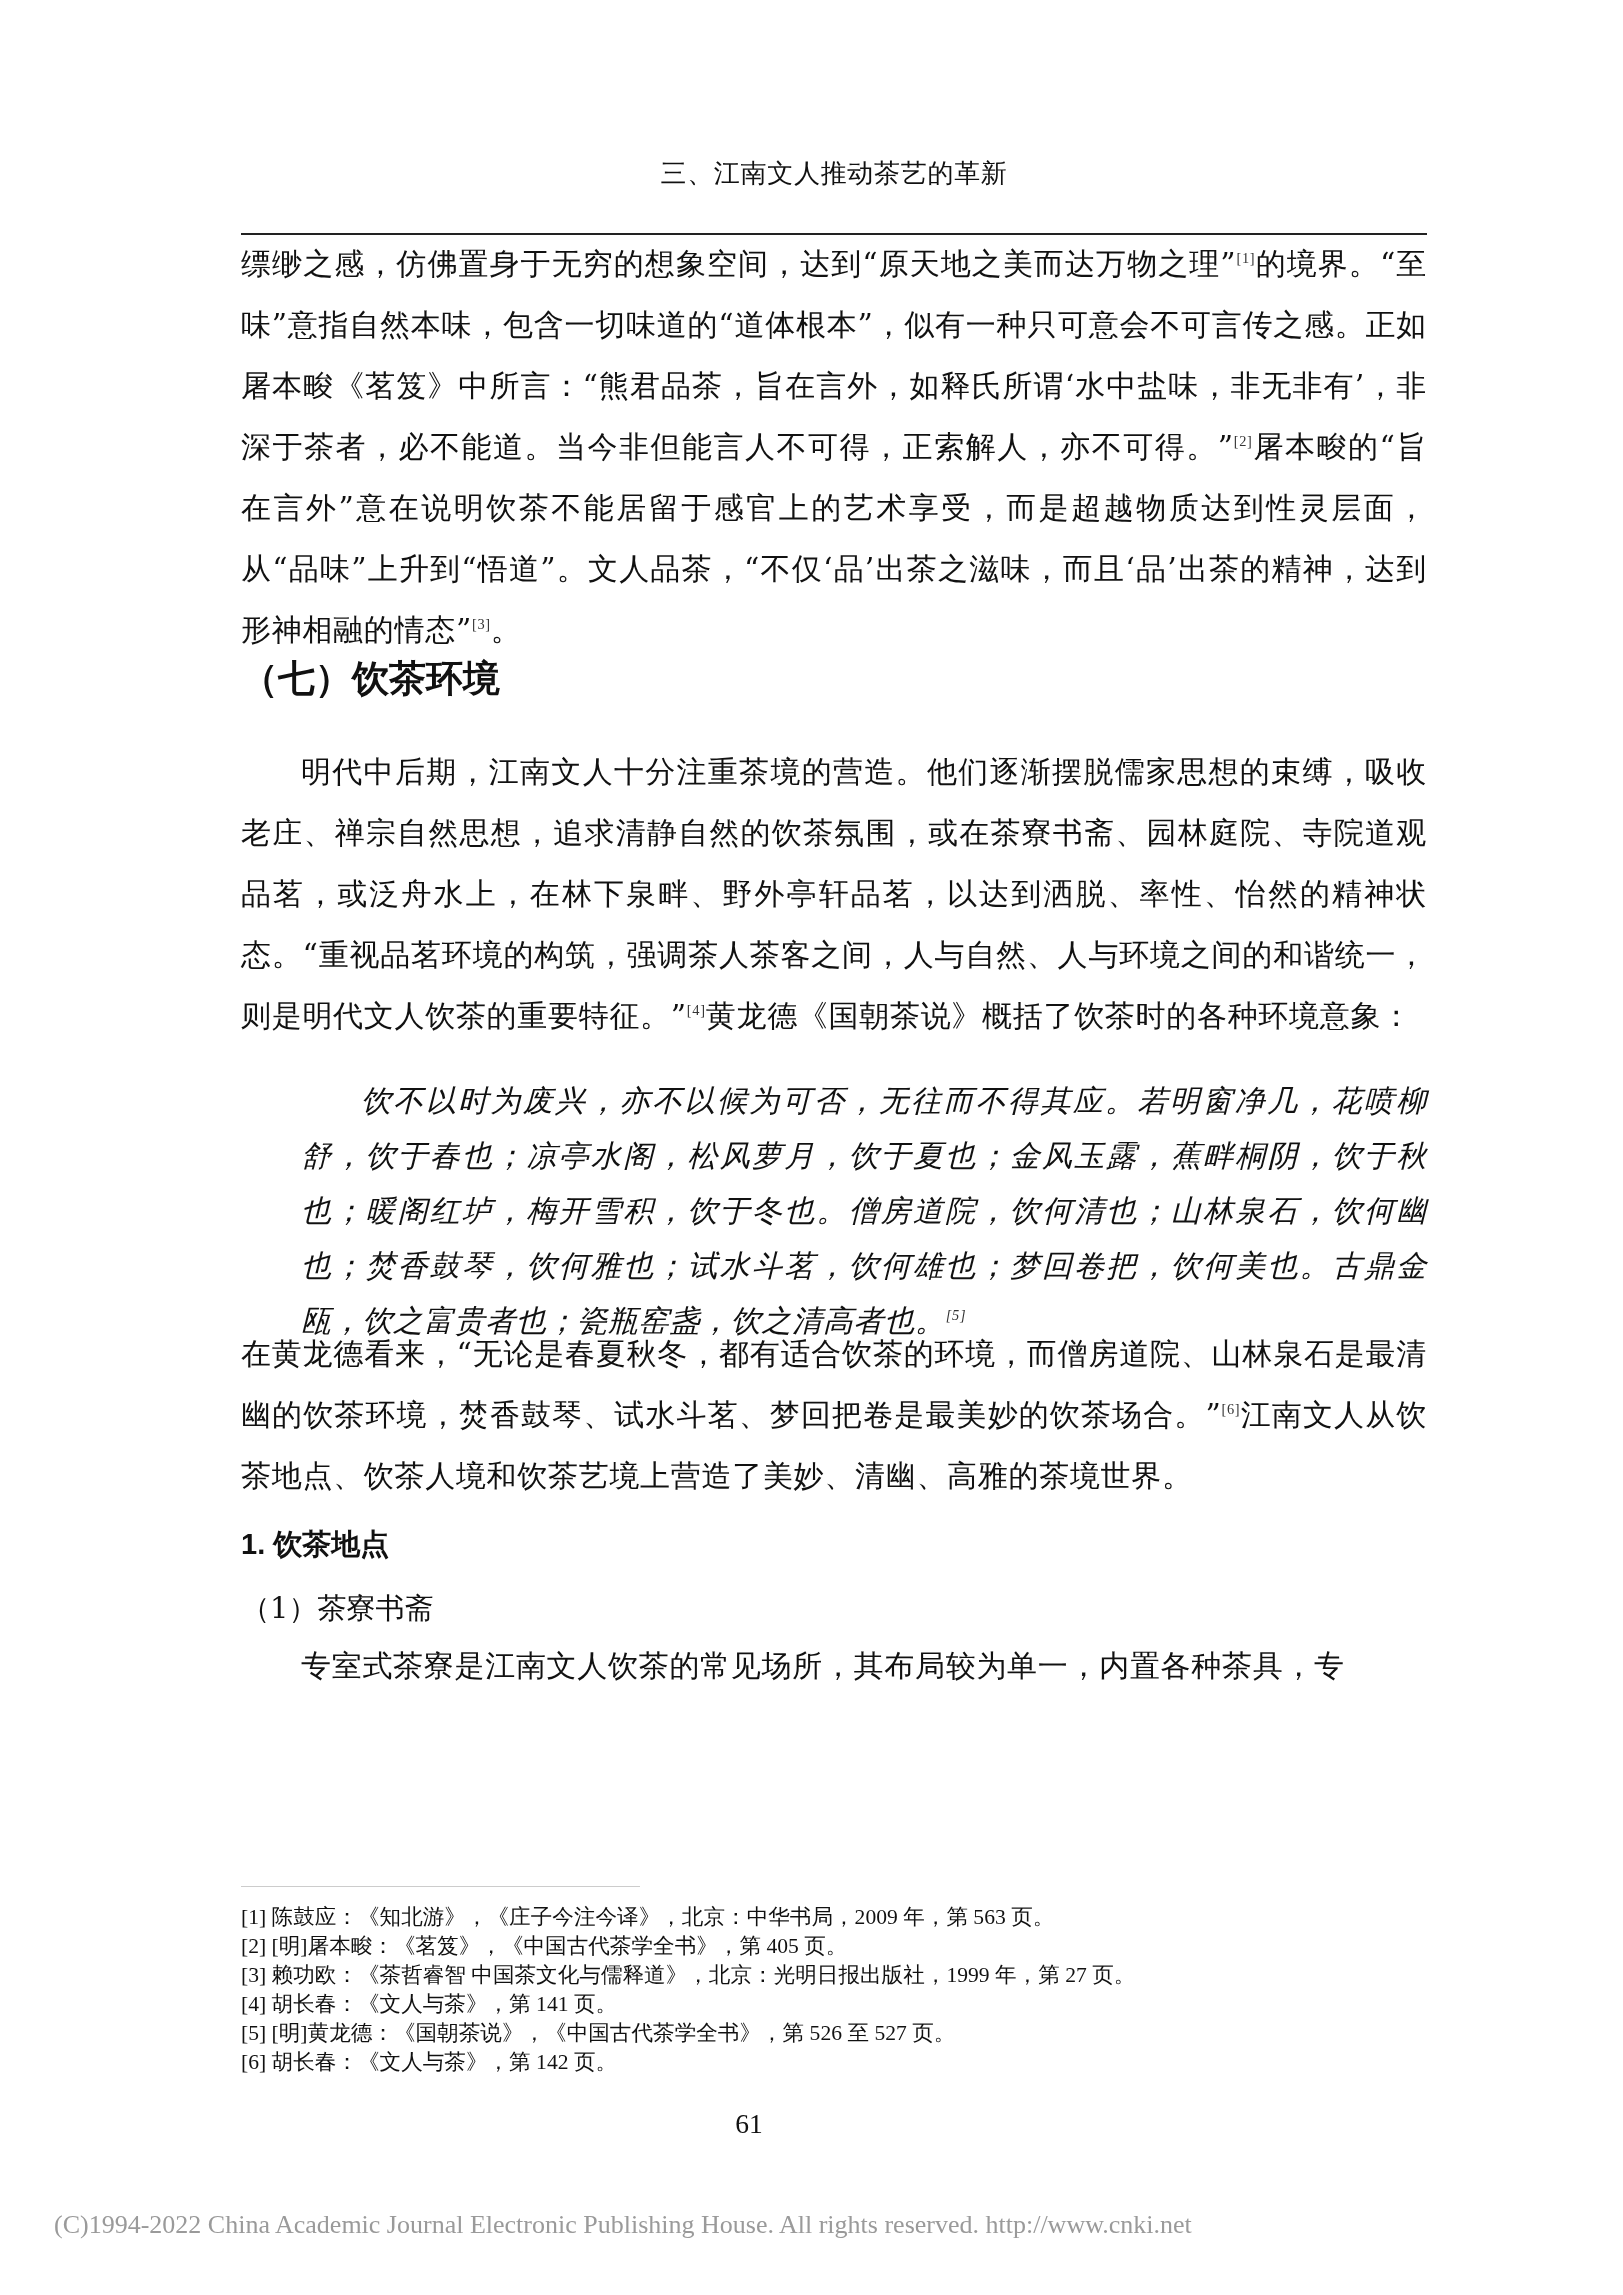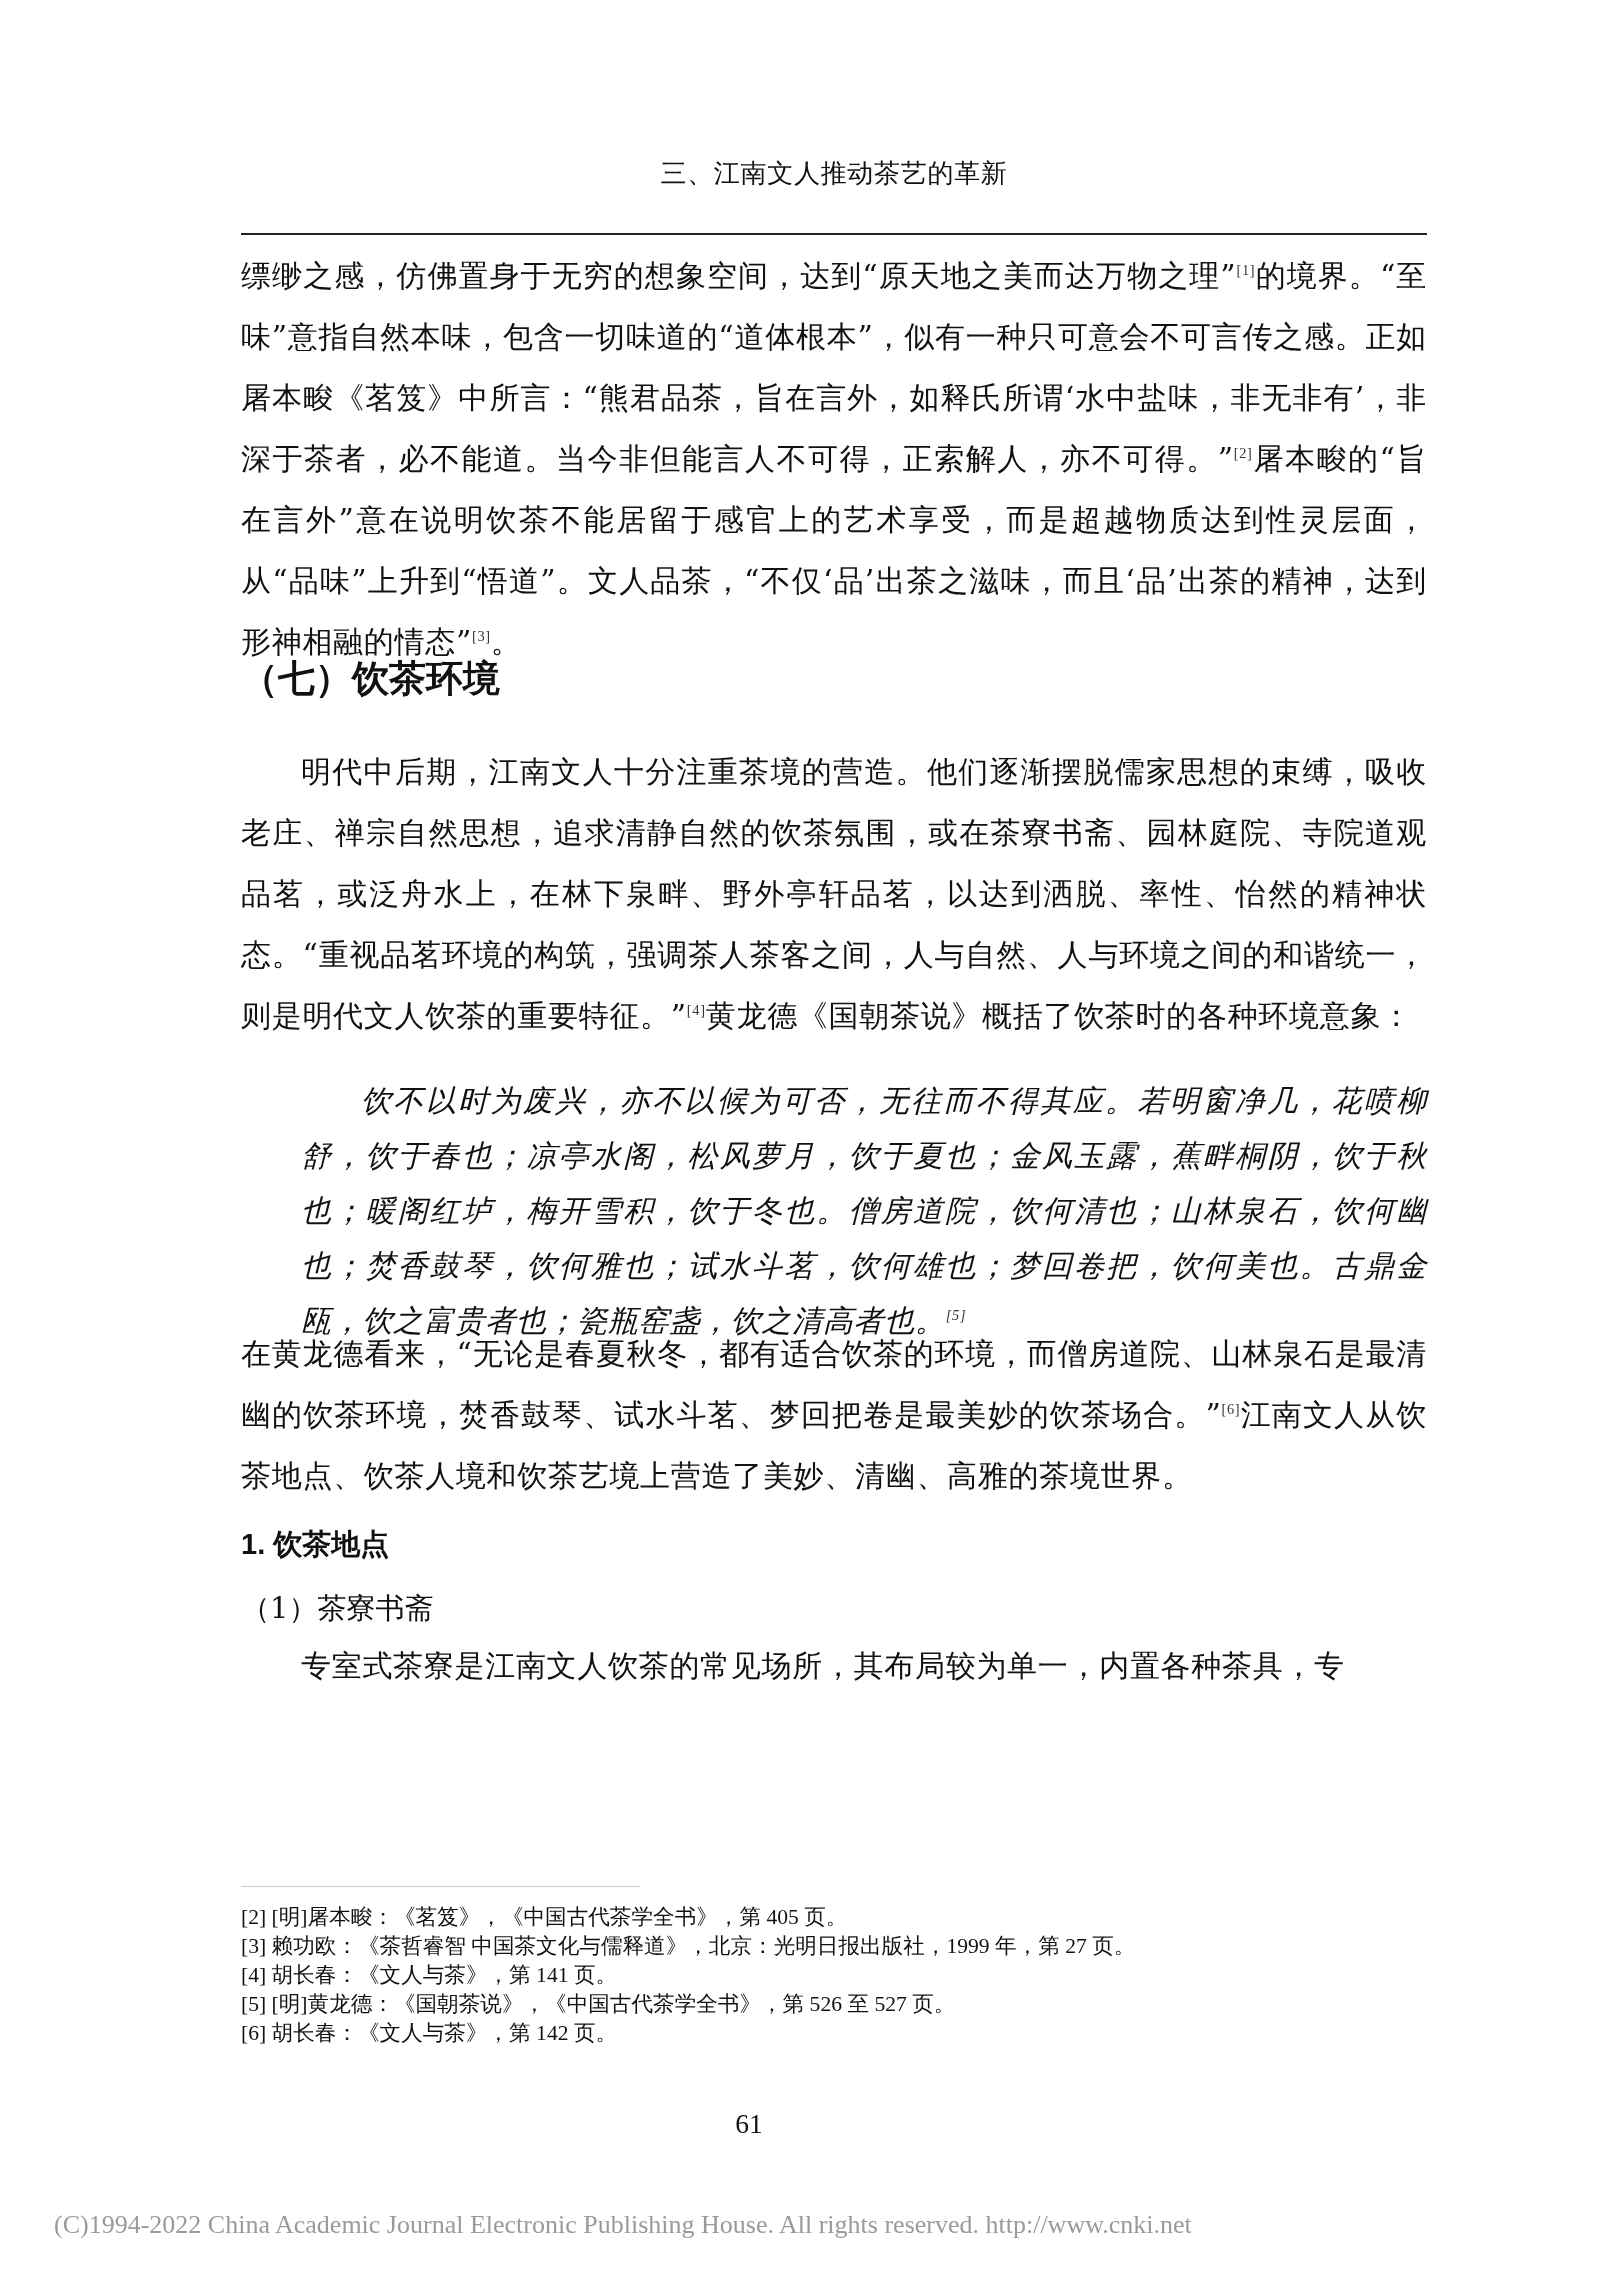--- a/index.html
+++ b/index.html
@@ -31,21 +31,21 @@
               font-size:27.5px; font-family:"Liberation Serif",serif; }
   .copyright { position:absolute; left:54px; top:2210px; font-size:26px; color:#9a9a9a;
                font-family:"Liberation Serif",serif; white-space:nowrap; letter-spacing:0px; }
 </style>
 </head>
 <body>
 
 <div class="running-head">三、江南文人推动茶艺的革新</div>
 <div class="head-rule"></div>
 
-<div class="body" style="top:233px;margin-top:12px;">
+<div class="body" style="top:233px;">
   <p class="p">
     <span>缥缈之感，仿佛置身于无穷的想象空间，达到“原天地之美而达万物之理”</span><sup class="ref">[1]</sup><span>的境界。“至味”意指自然本味，包含一切味道的“道体根本”，似有一种只可意会不可言传之感。正如屠本畯《茗笈》中所言：“熊君品茶，旨在言外，如释氏所谓‘水中盐味，非无非有’，非深于茶者，必不能道。当今非但能言人不可得，正索解人，亦不可得。”</span><sup class="ref">[2]</sup><span>屠本畯的“旨在言外”意在说明饮茶不能居留于感官上的艺术享受，而是超越物质达到性灵层面，从“品味”上升到“悟道”。文人品茶，“不仅‘品’出茶之滋味，而且‘品’出茶的精神，达到形神相融的情态”</span><sup class="ref">[3]</sup><span>。</span>
   </p>
 </div>
 
 <div class="h2">（七）饮茶环境</div>
 
 <div class="body" style="top:741px;">
   <p class="p indent">
     <span>明代中后期，江南文人十分注重茶境的营造。他们逐渐摆脱儒家思想的束缚，吸收老庄、禅宗自然思想，追求清静自然的饮茶氛围，或在茶寮书斋、园林庭院、寺院道观品茗，或泛舟水上，在林下泉畔、野外亭轩品茗，以达到洒脱、率性、怡然的精神状态。“重视品茗环境的构筑，强调茶人茶客之间，人与自然、人与环境之间的和谐统一，则是明代文人饮茶的重要特征。”</span><sup class="ref">[4]</sup><span>黄龙德《国朝茶说》概括了饮茶时的各种环境意象：</span>
@@ -66,20 +66,21 @@
 
 <div class="h3">1. 饮茶地点</div>
 <div class="h4">（1）茶寮书斋</div>
 
 <div class="body" style="top:1635px;">
   <p class="p indent">专室式茶寮是江南文人饮茶的常见场所，其布局较为单一，内置各种茶具，专</p>
 </div>
 
 <div class="fn-rule"></div>
 <div class="footnotes">
+  <div>[1] 陈鼓应：《知北游》，《庄子今注今译》，北京：中华书局，2009 年，第 563 页。</div>
   <div>[2] [明]屠本畯：《茗笈》，《中国古代茶学全书》，第 405 页。</div>
   <div>[3] 赖功欧：《茶哲睿智 中国茶文化与儒释道》，北京：光明日报出版社，1999 年，第 27 页。</div>
   <div>[4] 胡长春：《文人与茶》，第 141 页。</div>
   <div>[5] [明]黄龙德：《国朝茶说》，《中国古代茶学全书》，第 526 至 527 页。</div>
   <div>[6] 胡长春：《文人与茶》，第 142 页。</div>
 </div>
 
 <div class="page-num">61</div>
 <div class="copyright">(C)1994-2022 China Academic Journal Electronic Publishing House. All rights reserved.    http://www.cnki.net</div>
 

